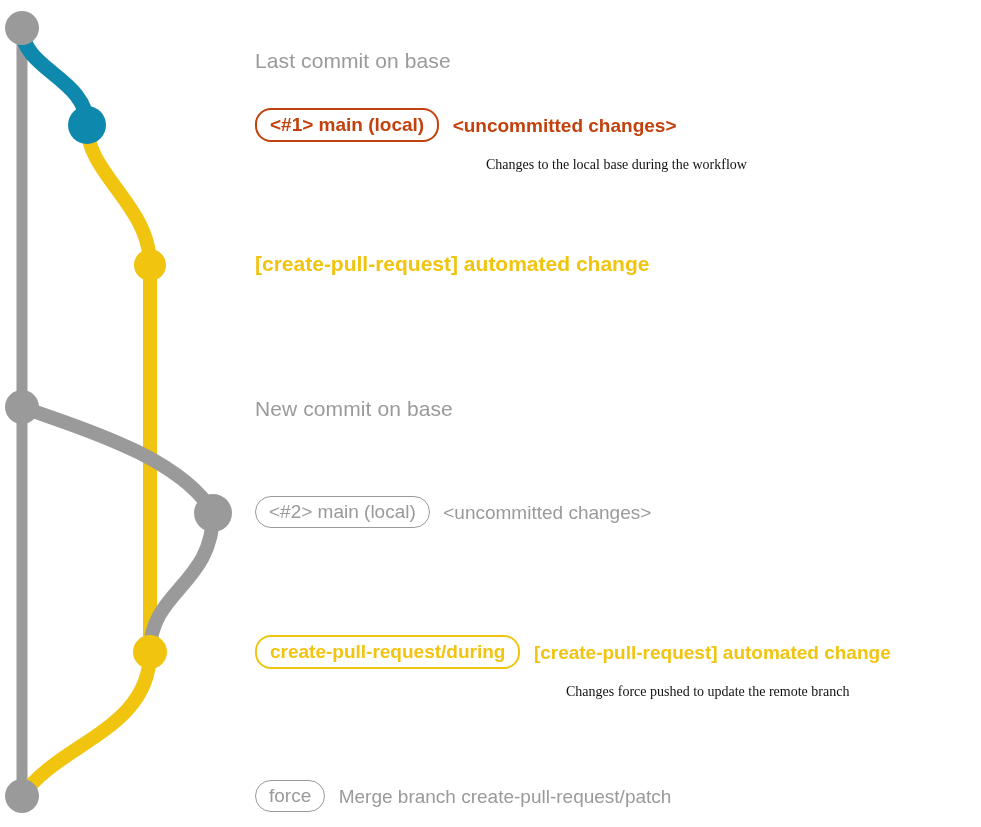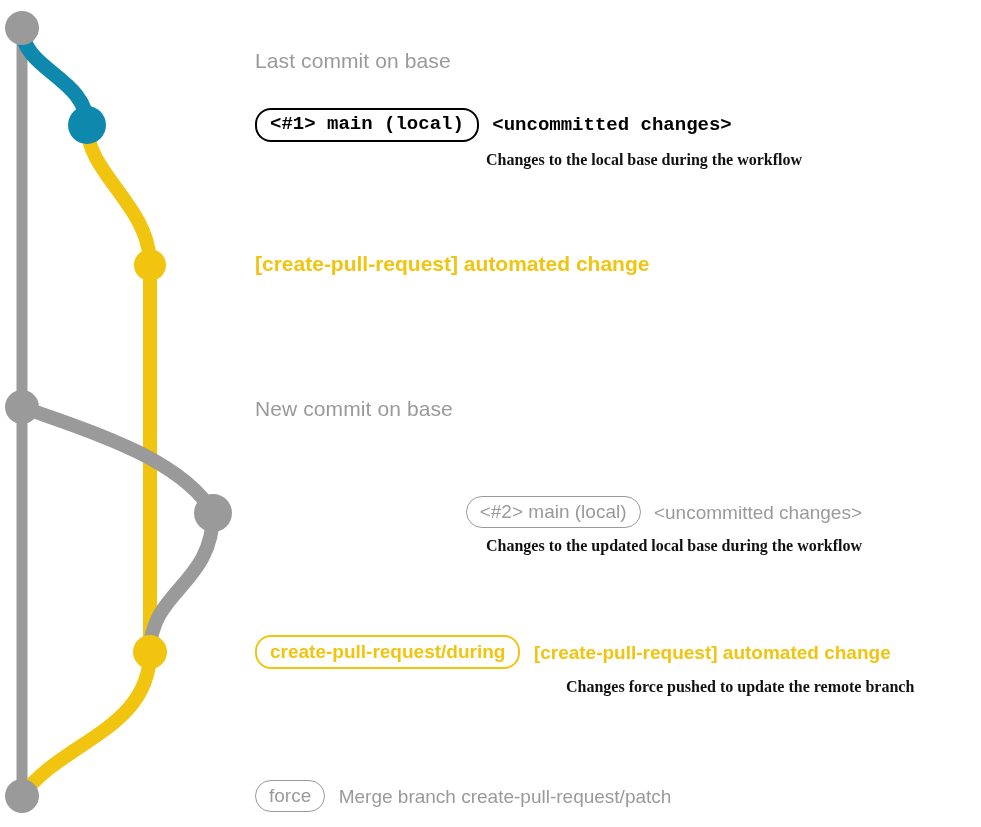--- a/index.html
+++ b/index.html
@@ -11,24 +11,24 @@
   .headline{font-family:"Liberation Sans",sans-serif;font-size:21px;color:#9a9a9a;
             letter-spacing:0.1px;}
 
   .pill{display:inline-block;border-radius:16px;border:2px solid currentColor;
         padding:5px 13px 6px 13px;font-size:19px;font-weight:700;line-height:1;
         vertical-align:middle;box-sizing:border-box;}
   .pill.gray{border-width:1.6px;font-weight:400;}
   .msg{display:inline-block;font-size:19px;font-weight:700;vertical-align:middle;
        margin-left:9px;line-height:1;}
   .msg.gray{font-weight:400;}
-  .desc{font-family:"Liberation Serif",serif;font-size:16px;color:#111111;
-        margin-top:9px;white-space:nowrap;font-weight:bold;}
+  .desc{font-family:"Liberation Serif",serif;font-size:14px;color:#111111;
+        margin-top:15px;white-space:nowrap;}
 
-  .c-blue{color:#000000;font-family:Liberation Mono, monospace;}
+  .c-blue{color:#c2410c;}
   .c-yellow{color:#f0c40f;}
   .c-gray{color:#9a9a9a;}
 
   .block-msg{font-size:21px;font-weight:700;line-height:1;}
 </style>
 </head>
 <body>
 
 <svg id="graph" viewBox="0 0 981 827" xmlns="http://www.w3.org/2000/svg">
 
@@ -70,21 +70,20 @@
   <div class="block-msg c-yellow">[create-pull-request] automated change</div>
 </div>
 
 <div class="row" style="left:255px;top:397px;text-align:right;">
   <div class="headline">New commit on base</div>
 </div>
 
 <div class="row" style="left:255px;top:496px;text-align:right;">
   <span class="pill gray c-gray">&lt;#2&gt; main (local)</span>
   <span class="msg gray c-gray">&lt;uncommitted changes&gt;</span>
-  <div class="desc" style="margin-left:231px;">Changes to the updated local base during the workflow</div>
 </div>
 
 <div class="row" style="left:255px;top:635px;">
   <span class="pill c-yellow">create-pull-request/during</span>
   <span class="msg c-yellow">[create-pull-request] automated change</span>
   <div class="desc" style="margin-left:311px;">Changes force pushed to update the remote branch</div>
 </div>
 
 <div class="row" style="left:255px;top:780px;">
   <span class="pill gray c-gray">force</span>

